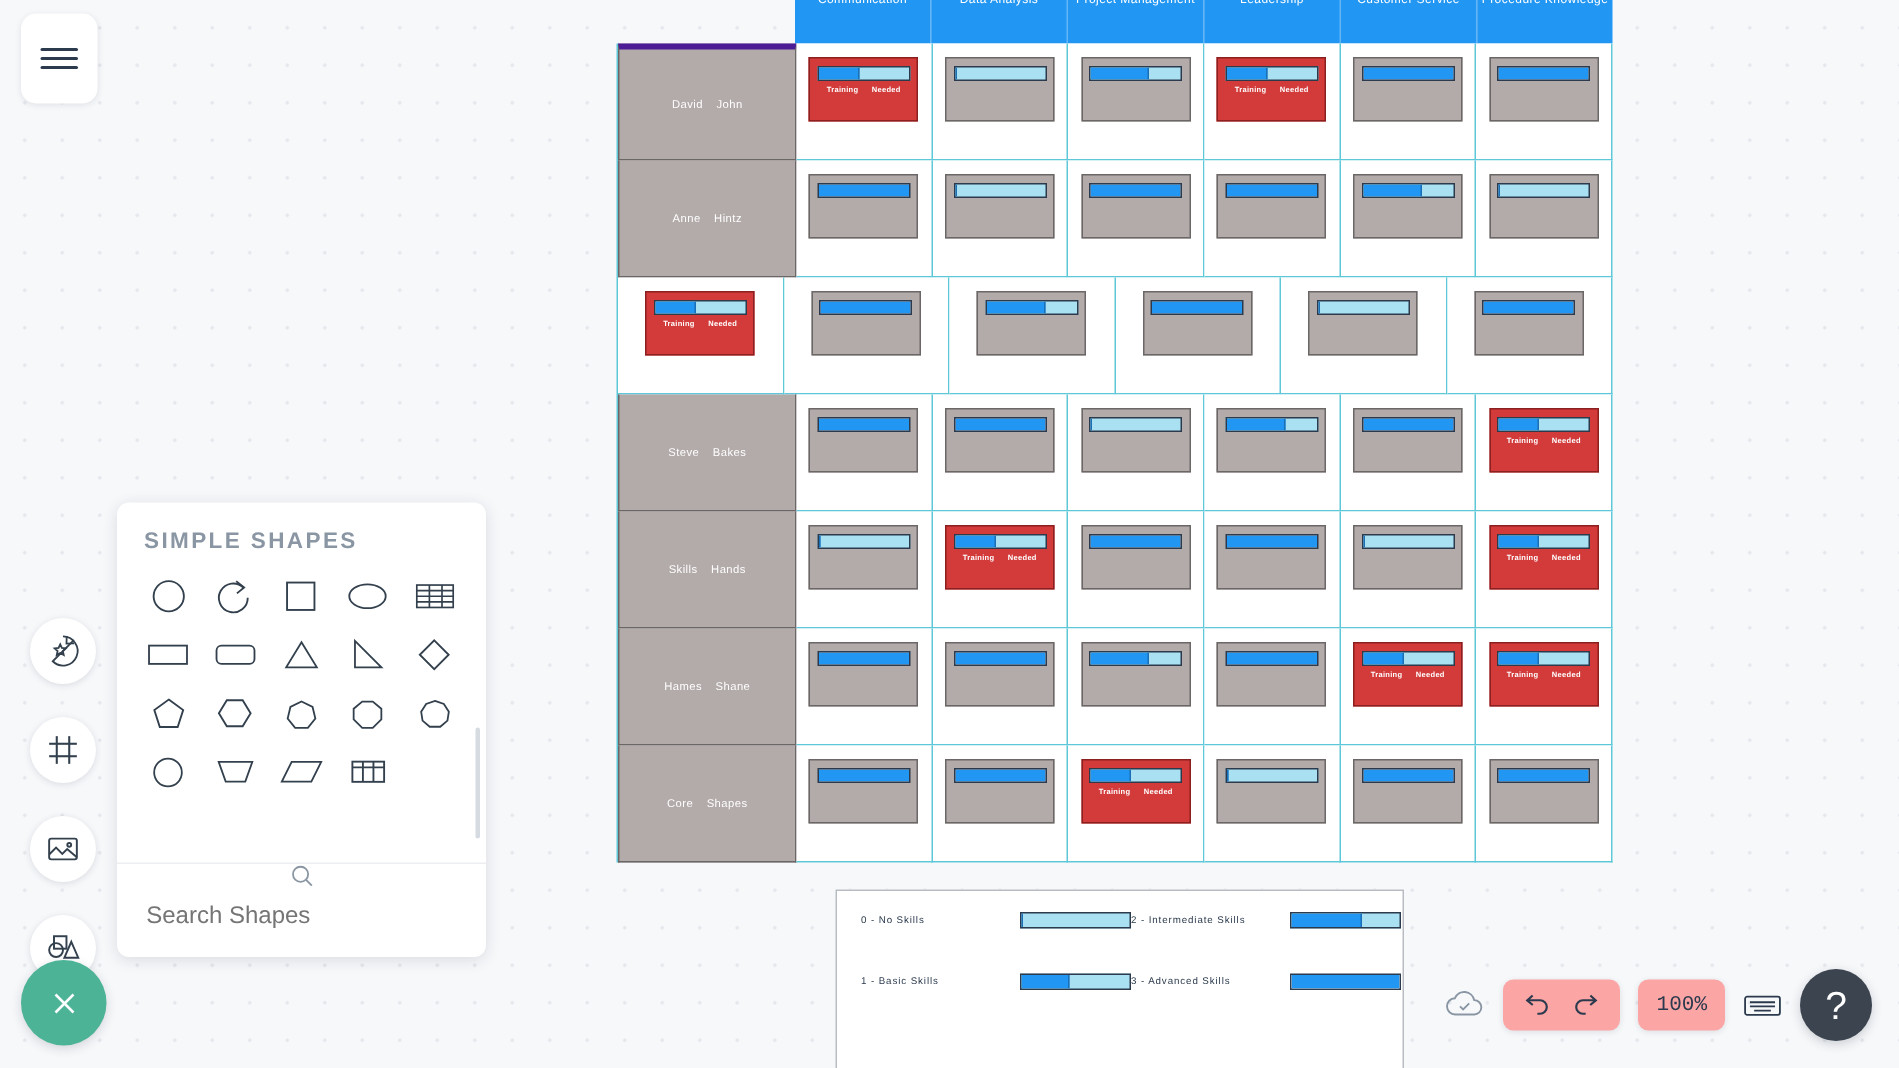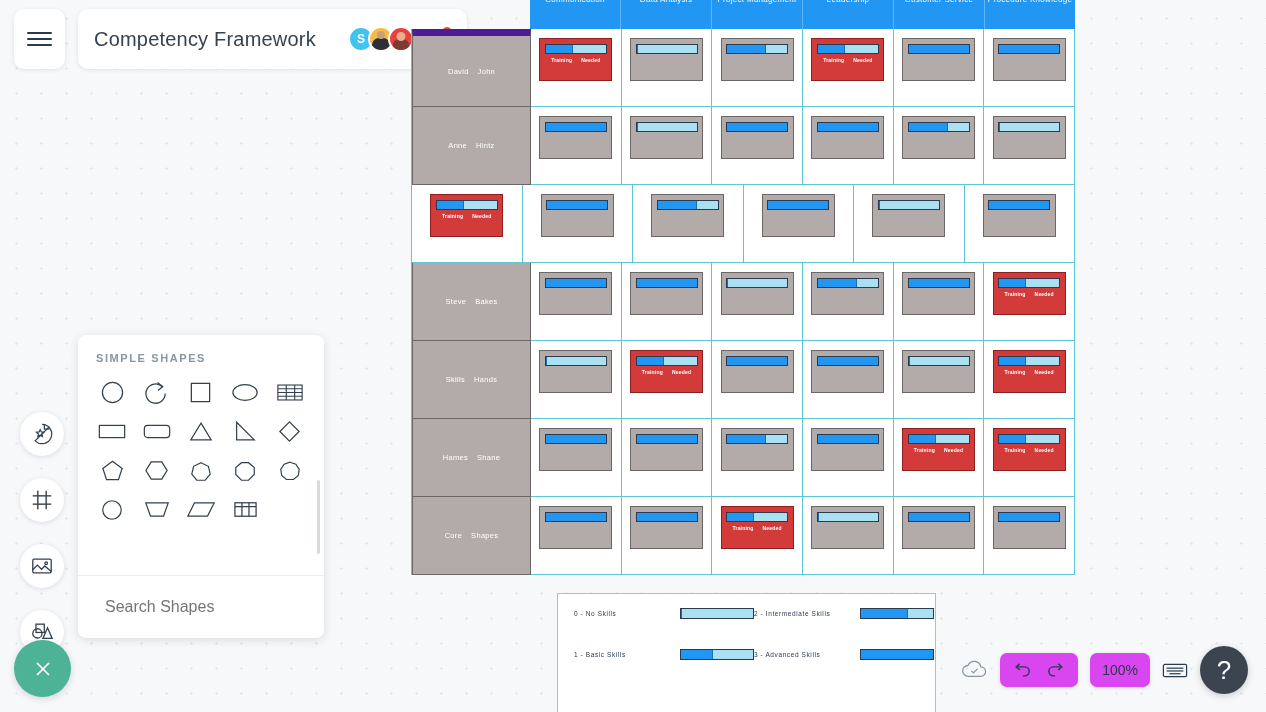--- a/index.html
+++ b/index.html
@@ -64,39 +64,39 @@
     box-shadow:0 2px 7px rgba(22,34,51,.16);
   }
 
   
   .shapes-panel{
     position:absolute;left:78px;top:335px;width:246px;height:303px;
     background:#fff;border-radius:8px;box-shadow:0 2px 10px rgba(22,34,51,.13);
     display:flex;flex-direction:column;overflow:hidden;
   }
   .panel-title{
-    font-size:11px;letter-spacing:1.6px;color:#8a96a3;padding:17px 0 0 18px;font-weight:600;
+    font-size:15px;letter-spacing:1.6px;color:#8a96a3;padding:17px 0 0 18px;font-weight:600;
   }
   .shape-grid{
     display:grid;grid-template-columns:repeat(5,1fr);
     padding:9px 12px 0 12px;position:relative;
   }
   .shape-cell{height:39px;display:flex;align-items:center;justify-content:center;cursor:pointer;}
   .panel-scroll{position:absolute;right:4px;top:116px;width:3px;height:74px;background:#d6dbe1;border-radius:2px;}
   .tabs-row{display:flex;align-items:center;gap:8px;padding:6px 14px 10px 14px;}
   .tab{
     height:30px;border-radius:4px;background:#f2f4f7;display:flex;align-items:center;
     justify-content:center;padding:0 13px;font-size:14px;color:#3a4856;cursor:pointer;
   }
   .tab.pin{padding:0 9px;}
   .tab.active{background:#d8f0e4;color:#17463a;font-weight:600;}
   .tab.plus{padding:0 11px;font-size:21px;color:#5d6b7a;}
   .search-row{
     border-top:1px solid #eceef1;height:62px;display:flex;align-items:center;
-    padding:0 16px;gap:9px;margin-top:auto;
+    padding:0 16px;gap:9px;margin-top:auto;flex-direction:column;
   }
   .search-input{
     border:0;outline:0;font-size:16px;color:#9aa3ad;background:transparent;flex:1;
     font-family:"Liberation Sans", sans-serif;
   }
   .kebab{display:flex;flex-direction:column;gap:3px;cursor:pointer;padding:4px;}
 
   
   .matrix{position:absolute;left:411px;top:-29px;width:664px;}
   .mx-head{display:flex;height:58px;}
@@ -106,21 +106,21 @@
     color:#fff;font-size:8px;display:flex;align-items:center;justify-content:center;
     text-align:center;line-height:1.7;padding:0 2px;box-sizing:border-box;letter-spacing:.3px;
   }
   .mx-head .hcell:last-child{border-right:0;}
   .mx-row{display:flex;height:78px;}
   .mx-row .rlabel{
     width:119px;flex:none;background:#b3aaaa;border:1px solid #6b6767;border-top:none;
     box-sizing:border-box;color:#fff;font-size:7.5px;display:flex;align-items:center;
     justify-content:center;gap:9px;letter-spacing:.3px;
   }
-  .mx-row:first-of-type .rlabel{border-top:7px solid #4c1d95;}
+  .mx-row:first-of-type .rlabel{border-top:4px solid #4c1d95;}
   .cell{
     flex:1;background:#fff;border-right:1px solid #5ec8d8;border-bottom:1px solid #5ec8d8;
     box-sizing:border-box;display:flex;align-items:flex-start;justify-content:center;
     padding-top:9px;
   }
   .cell:last-child{border-right:1px solid #5ec8d8;}
   .mx-body{border-left:1px solid #5ec8d8;}
   .card{
     width:73px;height:43px;box-sizing:border-box;border:1.4px solid #6b6767;
     background:#b3aaaa;display:flex;flex-direction:column;align-items:center;padding-top:5px;
@@ -149,22 +149,22 @@
     width:74px;height:11px;box-sizing:border-box;border:1px solid #2b3a4d;
     background:#a9e0f2;display:flex;overflow:hidden;
   }
   .lg-bar .fill{background:#2196f3;height:100%;border-right:1px solid #1b6fb5;box-sizing:border-box;}
   .lg-bar .fill.full{border-right:0;}
 
   
   .bottom-bar{position:absolute;right:18px;bottom:18px;display:flex;align-items:center;gap:12px;}
   .cloud-icon{cursor:pointer;display:flex;align-items:center;}
   .pill{
-    background:#d946ef;border-radius:7px;box-shadow:0 1px 4px rgba(22,34,51,.12);
-    height:34px;display:flex;align-items:center;justify-content:center;padding:0 12px;gap:14px;cursor:pointer;
+    background:#fca5a5;border-radius:7px;box-shadow:0 1px 4px rgba(22,34,51,.12);
+    height:34px;display:flex;align-items:center;justify-content:center;padding:0 12px;gap:14px;cursor:pointer;font-family:Liberation Mono, monospace;
   }
   .zoom-pill{font-size:14px;color:#2b3a4d;}
   .kbd-btn{cursor:pointer;display:flex;align-items:center;}
   .help-fab{
     width:48px;height:48px;border-radius:50%;background:#3c4450;color:#fff;
     display:flex;align-items:center;justify-content:center;font-size:26px;cursor:pointer;
     box-shadow:0 2px 7px rgba(22,34,51,.2);
   }
   svg{display:block;}
 </style>
@@ -174,34 +174,20 @@
 <div class="canvas">
 
   <div class="menu-card">
     <div class="bars">
       <span></span>
         <span></span>
         <span></span>
     </div>
   </div>
 
-  <div class="title-card">
-    <div class="doc-title">Competency Framework</div>
-    <div class="avatars">
-      <div class="avatar av-s">S</div>
-      <div class="avatar av-y"></div>
-      <div class="avatar av-r"></div>
-      <div class="phone-wrap">
-        <svg width="24" height="24" viewBox="0 0 24 24" fill="none" stroke="#1c2833" stroke-width="1.6">
-          <path d="M7 3.5c-1.6 0-3 1.4-3 3 0 7 6 13 13 13 1.6 0 3-1.4 3-3l-3.2-1.6-2 2a14 14 0 0 1-6.2-6.2l2-2z"></path>
-        </svg>
-        <span class="phone-dot"></span>
-      </div>
-    </div>
-  </div>
 
   <div class="matrix">
     <div class="mx-head">
       <div class="corner"></div>
       <div class="hcell">Communication</div>
       <div class="hcell">Data   Analysis</div>
       <div class="hcell">Project   Management</div>
       <div class="hcell">Leadership</div>
       <div class="hcell">Customer   Service</div>
       <div class="hcell">Procedure Knowledge</div>

